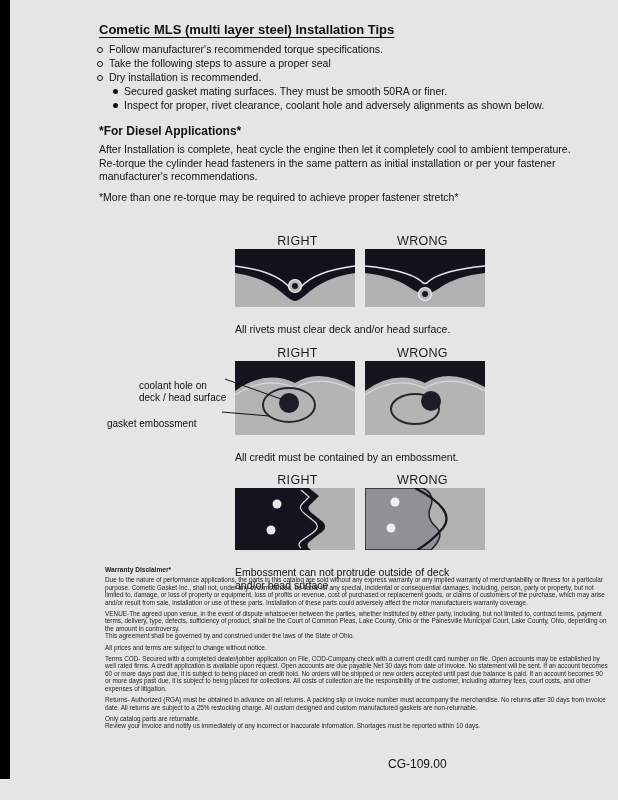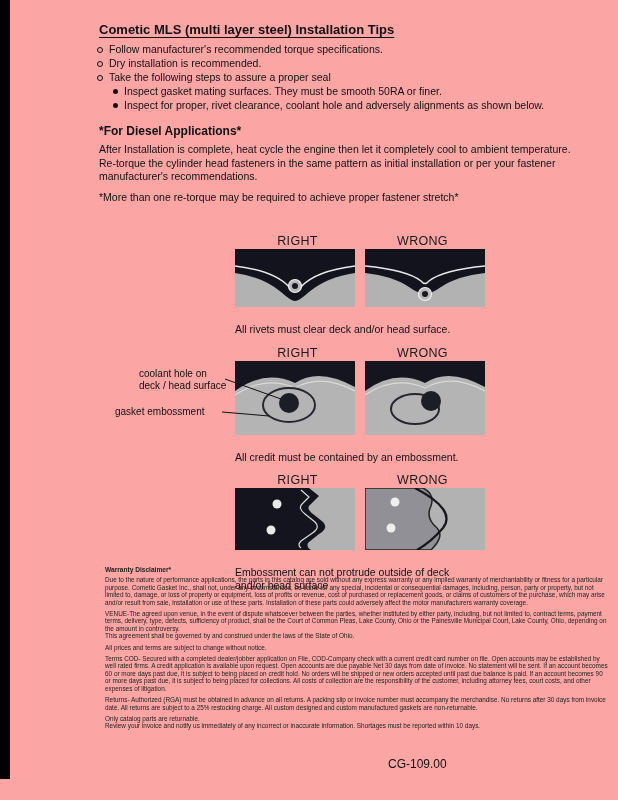--- a/index.html
+++ b/index.html
@@ -1,19 +1,19 @@
 <!DOCTYPE html>
 <html><head>
 <meta charset="utf-8">
 <style>
   html,body{margin:0;padding:0;background:#888;}
   .page{
     position:relative;
     width:618px;height:800px;
-    background:#fca5a5;
+    background:#e5e5e5;
     overflow:hidden;
     font-family:"Liberation Sans", sans-serif;
     color:#111;
     margin:0 auto;
   }
   .left-bar{
     position:absolute;left:0;top:0;width:10px;height:779px;background:#000;
   }
   .content{position:absolute;left:95px;top:0;width:515px;}
   h1.title{
@@ -38,23 +38,23 @@
   p.note{margin:7px 0 0 4px;font-size:10.5px;}
 
   
   .diagrams{position:absolute;left:95px;top:234px;width:515px;}
   .diagram-row{margin-bottom:10px;position:relative;}
   .rw-labels{margin-left:140px;width:250px;display:flex;height:15px;}
   .rw-labels span{flex:1;text-align:center;font-size:12.5px;color:#1a1a1a;letter-spacing:.3px;}
   .panels{margin-left:140px;width:250px;display:flex;gap:10px;}
   .panels svg{display:block;}
   .caption{margin-left:140px;margin-top:16px;font-size:10.5px;line-height:12.5px;white-space:pre-line;}
-  .side-label{position:absolute;font-size:10px;line-height:12px;white-space:pre-line;color:#111;}
+  .side-label{position:absolute;font-size:10px;line-height:12px;white-space:pre-line;color:#111;margin-top:12px;}
   .side-label.coolant{left:44px;top:22px;}
-  .side-label.emboss{left:20px;top:60px;}
+  .side-label.emboss{left:12px;top:60px;}
   .leader-svg{position:absolute;left:0;top:0;pointer-events:none;}
 
   
   .disclaimer{position:absolute;left:105px;top:566px;width:503px;}
   .disclaimer .dh{margin:0 0 3px 0;font-size:6.6px;font-weight:bold;}
   .disclaimer p{margin:0 0 4px 0;font-size:6.4px;line-height:7.4px;white-space:pre-line;color:#222;}
 
   .footer-code{position:absolute;left:388px;top:757px;font-size:12px;color:#111;}
 </style>
 </head>
@@ -66,29 +66,29 @@
   <div class="content">
     <h1 class="title">Cometic MLS (multi layer steel) Installation Tips</h1>
 
     <div class="tips">
       <div class="tip-row">
         <span class="marker-hollow"></span>
         <span>Follow manufacturer's recommended torque specifications.</span>
       </div>
       <div class="tip-row">
         <span class="marker-hollow"></span>
-        <span>Dry installation is recommended.</span>
+        <span>Take the following steps to assure a proper seal</span>
       </div>
       <div class="tip-row">
         <span class="marker-hollow"></span>
-        <span>Take the following steps to assure a proper seal</span>
+        <span>Dry installation is recommended.</span>
       </div>
       <div class="tip-row tip-sub">
         <span class="marker-solid"></span>
-        <span>Inspect gasket mating surfaces.  They must be smooth 50RA or finer.</span>
+        <span>Secured gasket mating surfaces.  They must be smooth 50RA or finer.</span>
       </div>
       <div class="tip-row tip-sub">
         <span class="marker-solid"></span>
         <span>Inspect for proper, rivet clearance, coolant hole and adversely alignments as shown below.</span>
       </div>
     </div>
 
     <h2 class="diesel-heading">*For Diesel Applications*</h2>
     <p class="body">After Installation is complete, heat cycle the engine then let it completely cool to ambient temperature. Re-torque the cylinder head fasteners in the same pattern as initial installation or per your fastener manufacturer's recommendations.</p>
     <p class="note">*More than one re-torque may be required to achieve proper fastener stretch*</p>

